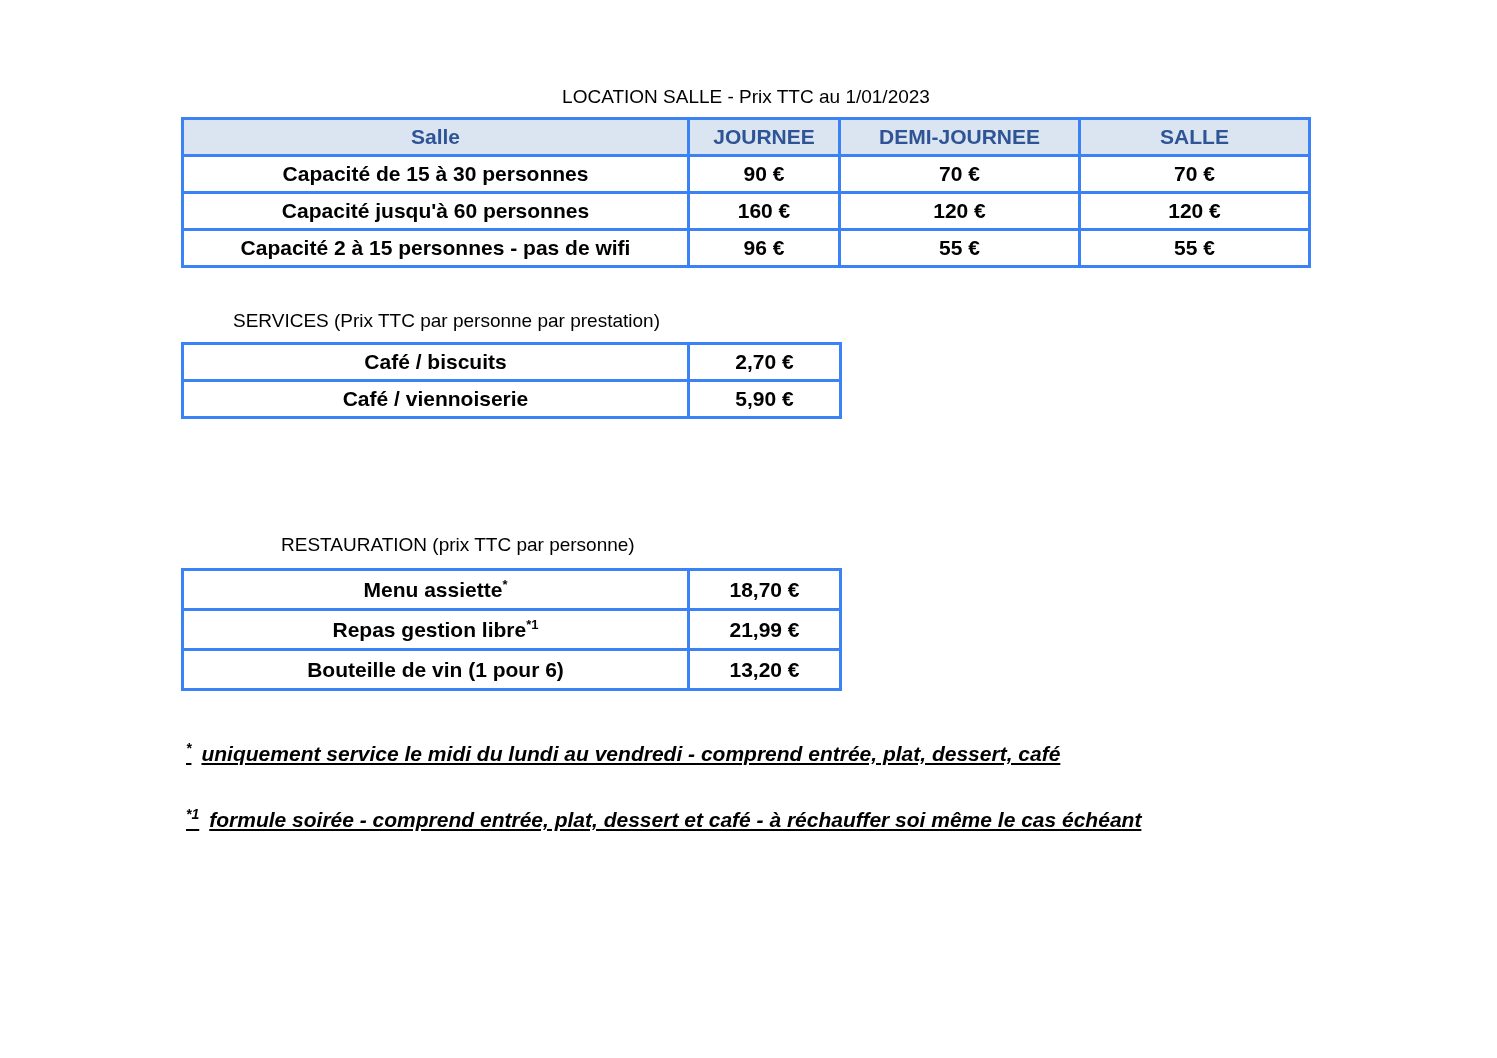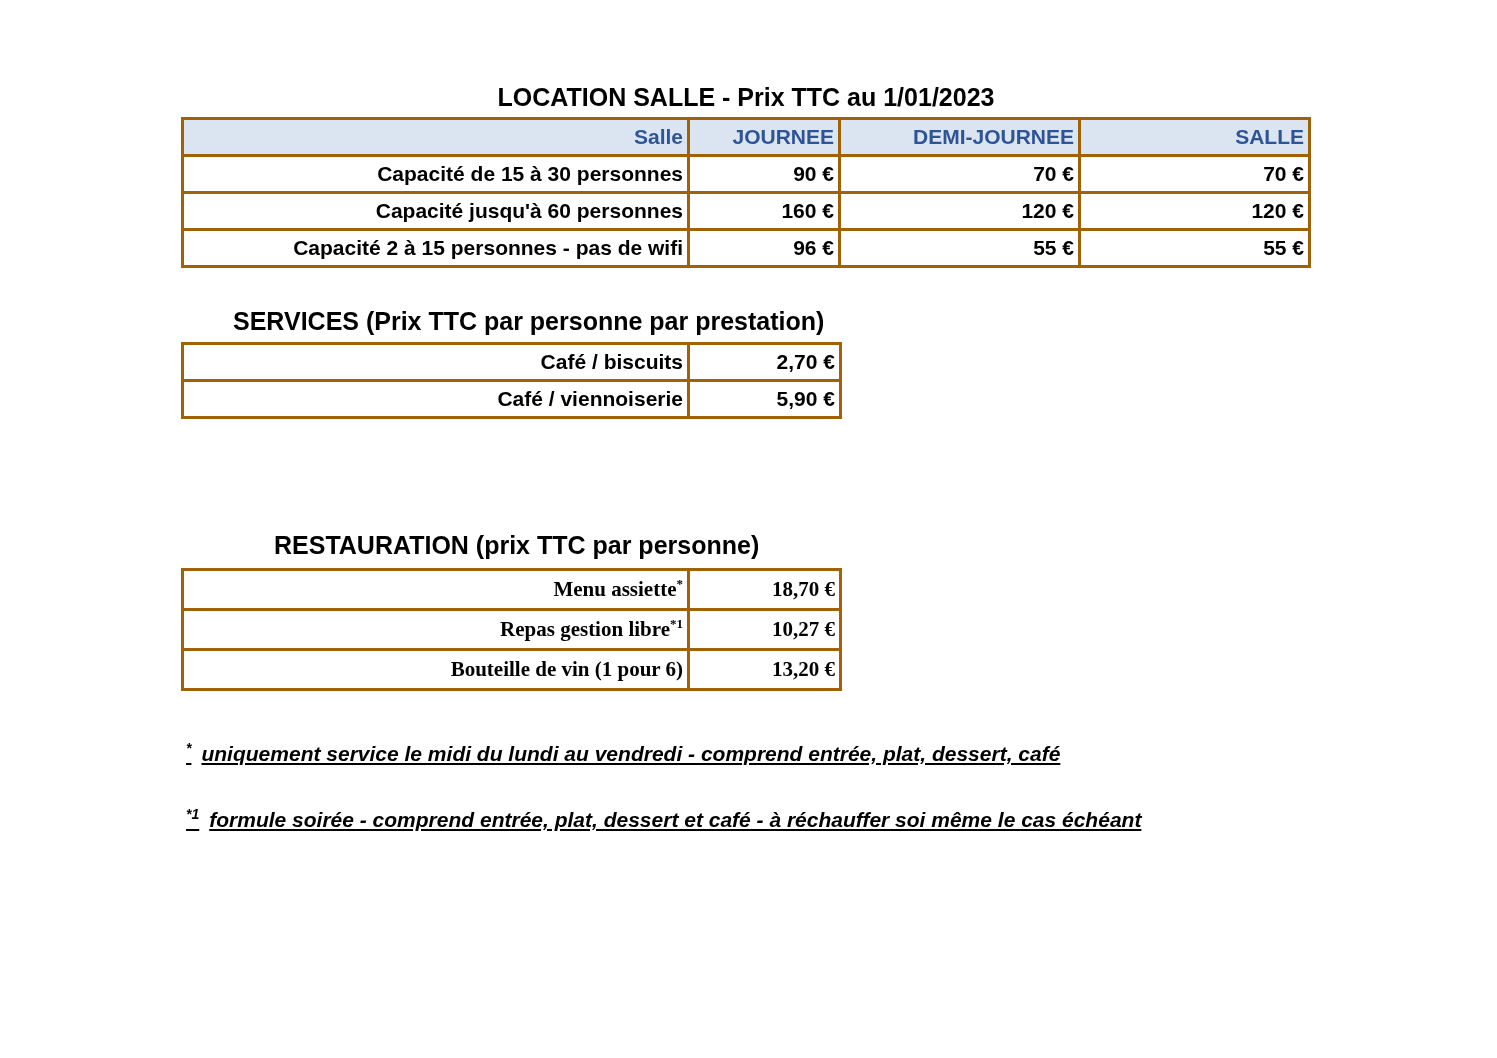--- a/index.html
+++ b/index.html
@@ -8,37 +8,37 @@
     width: 1497px;
     height: 1058px;
     background: #ffffff;
     font-family: "Liberation Sans", sans-serif;
     font-weight: 700;
     color: #000000;
     overflow: hidden;
   }
   .title {
     position: absolute;
-    font-size: 25px;
+    font-size: 19px;
     line-height: 26px;
     white-space: nowrap;
-    font-weight: 700;
+    font-weight: 400;
   }
   #title-location { left: 181px; top: 84px; width: 1130px; text-align: center; }
   #title-services { left: 233px; top: 308px; }
-  #title-restauration { left: 274px; top: 532px; }
+  #title-restauration { left: 281px; top: 532px; }
 
   table.tbl {
     position: absolute;
     border-collapse: collapse;
     table-layout: fixed;
   }
   table.tbl td, table.tbl th {
-    border: 3px solid #a16207;
-    text-align: right;
+    border: 3px solid #3b82f6;
+    text-align: center;
     vertical-align: middle;
     font-size: 21px;
     font-weight: 700;
     padding: 0 4px;
     line-height: 1.1;
     height: 34px;
     white-space: nowrap;
     overflow: hidden;
   }
   table.tbl thead th {
@@ -49,21 +49,21 @@
   #t-location .c-salle { width: 506px; }
   #t-location .c-journee { width: 151px; }
   #t-location .c-demijournee { width: 240px; }
   #t-location .c-soiree { width: 230px; }
 
   #t-services { left: 181px; top: 342px; width: 658px; }
   #t-services .c-label, #t-restauration .c-label { width: 506px; }
   #t-services .c-price, #t-restauration .c-price { width: 152px; }
 
   #t-restauration { left: 181px; top: 568px; width: 658px; }
-  #t-restauration td { height: 37px; font-family: Liberation Serif, serif; }
+  #t-restauration td { height: 37px; }
 
   sup.cell-sup {
     font-size: 13px;
     line-height: 0;
     vertical-align: super;
     font-weight: 700;
   }
 
   .footnote {
     position: absolute;
@@ -154,21 +154,21 @@
         <col class="c-label">
         <col class="c-price">
       </colgroup>
     <tbody>
       <tr>
         <td><span>Menu assiette</span><sup class="cell-sup">*</sup></td>
         <td>18,70 €</td>
       </tr>
       <tr>
         <td><span>Repas gestion libre</span><sup class="cell-sup">*1</sup></td>
-        <td>10,27 €</td>
+        <td>21,99 €</td>
       </tr>
       <tr>
         <td><span>Bouteille de vin (1 pour 6)</span><sup class="cell-sup"></sup></td>
         <td>13,20 €</td>
       </tr>
     </tbody>
   </table>
 
   <div class="footnote" id="footnote-1">
     <sup class="fn-marker">*</sup><span>uniquement service le midi du lundi au vendredi - comprend entrée, plat, dessert, café</span>

